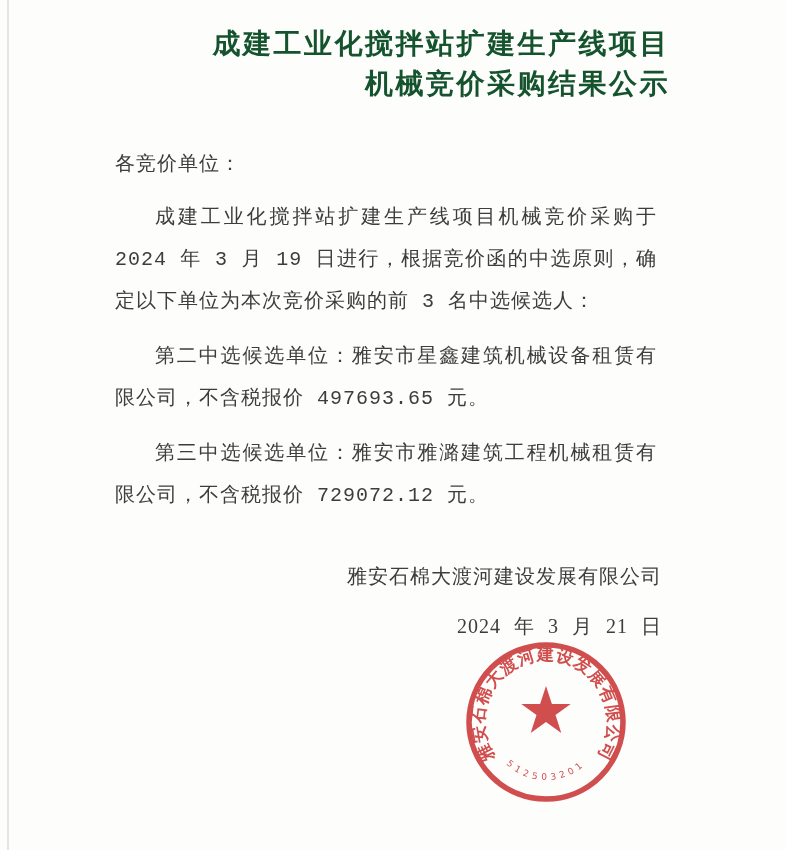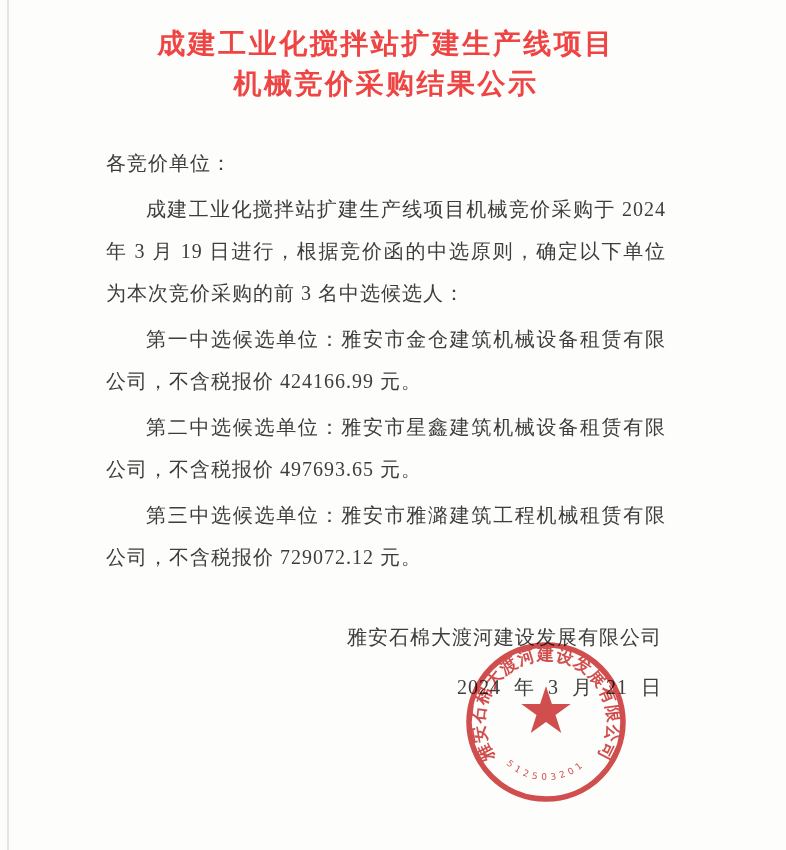--- a/index.html
+++ b/index.html
@@ -26,38 +26,38 @@
 
   .doc {
     position:absolute;
     left:102px;
     top:24px;
     width:568px;
   }
 
   .title {
     margin:0;
-    text-align:center;
+    text-align:right;
     font-size:28px;
     font-weight:bold;
     letter-spacing:2.5px;
     line-height:40px;
-    color:#ef4444;
+    color:#14532d;
   }
   .title-line { display:block; }
 
   .body {
     margin-top:38px;
     font-size:20px;
     line-height:42px;
     letter-spacing:1px;
     text-align:justify;
   }
-  .body p { margin:4px; }
-  .para { text-indent:2em; }
+  .body p { margin:13px; }
+  .para { text-indent:2em;font-family:Liberation Mono, monospace; }
 
   .signature {
     margin-top:38px;
     text-align:right;
     font-size:20px;
     letter-spacing:1px;
   }
   .sig-company {
     line-height:42px;
     padding-right:8px;
@@ -101,21 +101,20 @@
   <div class="doc">
 
     <h1 class="title">
       <span class="title-line">成建工业化搅拌站扩建生产线项目</span>
       <span class="title-line">机械竞价采购结果公示</span>
     </h1>
 
     <div class="body">
       <p class="salutation">各竞价单位：</p>
       <p class="para">成建工业化搅拌站扩建生产线项目机械竞价采购于 2024 年 3 月 19 日进行，根据竞价函的中选原则，确定以下单位为本次竞价采购的前 3 名中选候选人：</p>
-      <p class="para">第一中选候选单位：雅安市金仓建筑机械设备租赁有限公司，不含税报价 424166.99 元。</p>
       <p class="para">第二中选候选单位：雅安市星鑫建筑机械设备租赁有限公司，不含税报价 497693.65 元。</p>
       <p class="para">第三中选候选单位：雅安市雅潞建筑工程机械租赁有限公司，不含税报价 729072.12 元。</p>
     </div>
 
     <div class="signature">
       <div class="sig-company">雅安石棉大渡河建设发展有限公司</div>
       <div class="sig-date">2024 年 3 月 21 日</div>
     </div>
 
   </div>

